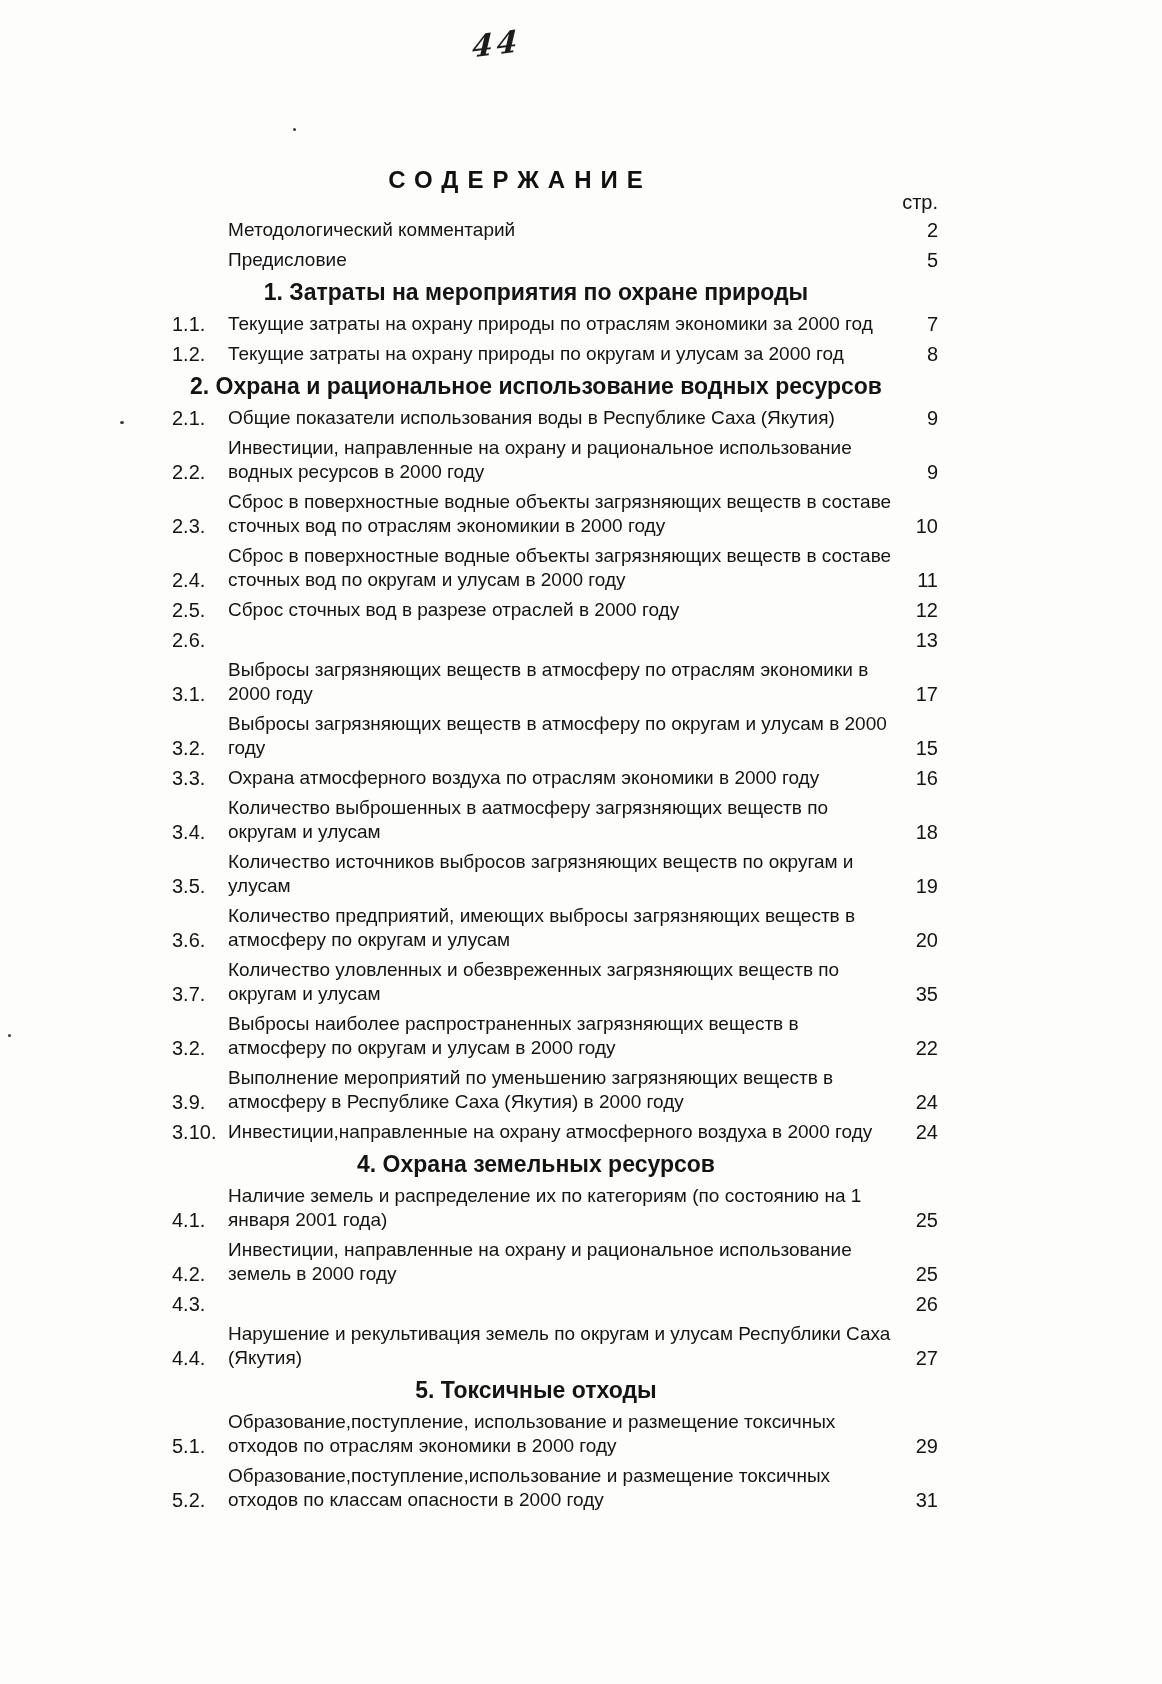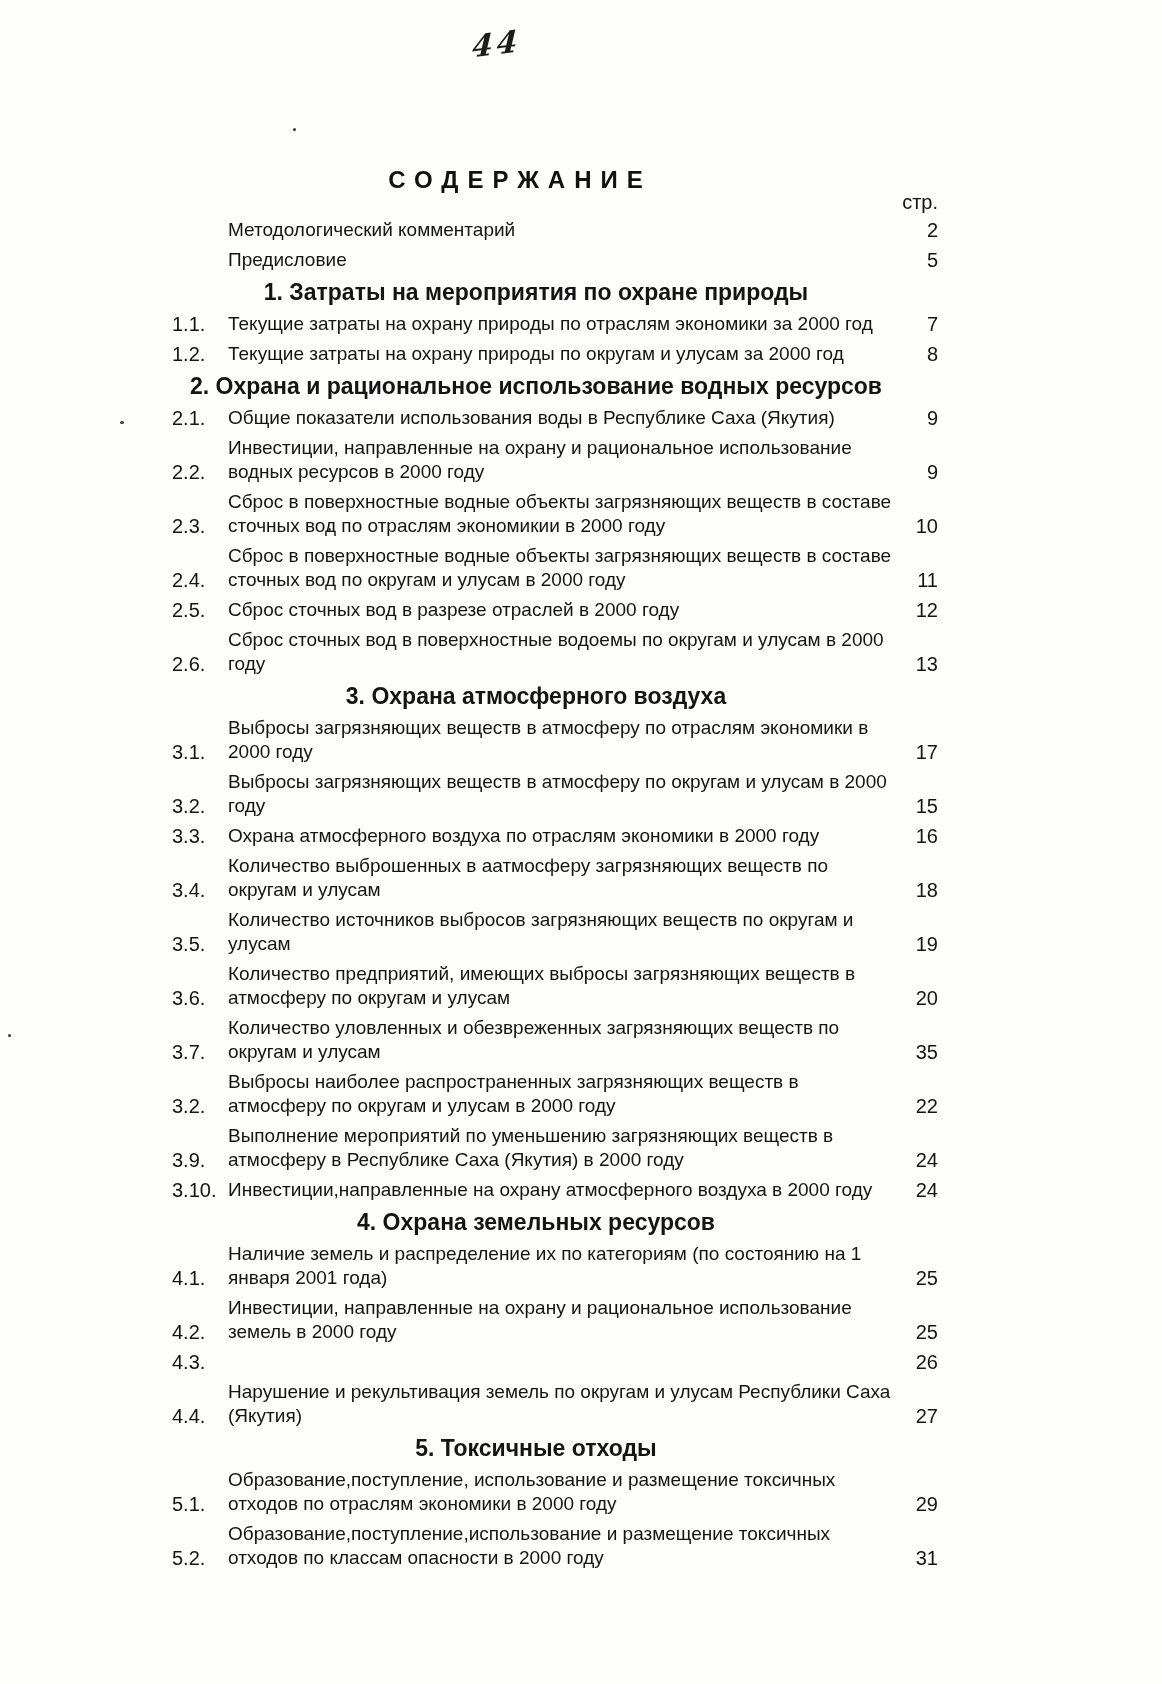--- a/index.html
+++ b/index.html
@@ -143,24 +143,22 @@
           <span class="label">Сброс в поверхностные водные объекты загрязняющих веществ в составе сточных вод по округам и улусам в 2000 году</span>
           <span class="page-no">11</span>
         </div>
         <div class="row">
           <span class="num">2.5.</span>
           <span class="label">Сброс сточных вод в разрезе отраслей в 2000 году</span>
           <span class="page-no">12</span>
         </div>
         <div class="row">
           <span class="num">2.6.</span>
-          <span class="label">Сброс сточных вод  в поверхностные водоемы по округам и улусам в 2000 году</span>
           <span class="page-no">13</span>
         </div>
-        <div class="section-row">3. Охрана атмосферного воздуха</div>
         <div class="row">
           <span class="num">3.1.</span>
           <span class="label">Выбросы загрязняющих веществ в атмосферу по отраслям экономики в  2000 году</span>
           <span class="page-no">17</span>
         </div>
         <div class="row">
           <span class="num">3.2.</span>
           <span class="label">Выбросы загрязняющих веществ в атмосферу по округам и улусам в 2000 году</span>
           <span class="page-no">15</span>
         </div>

